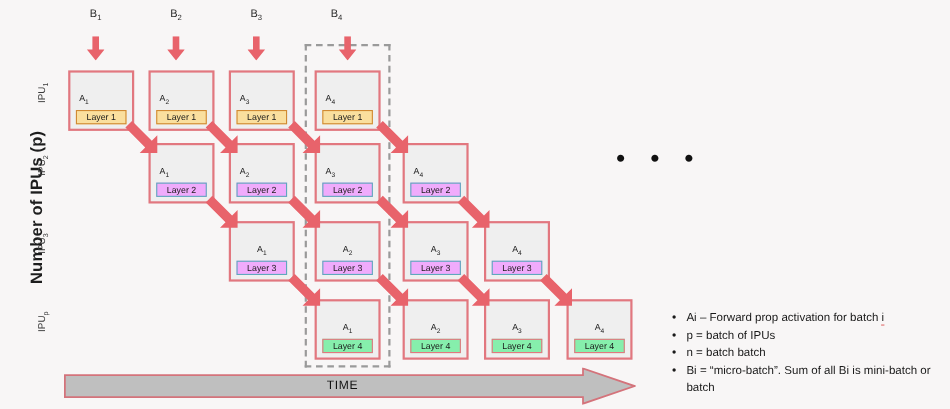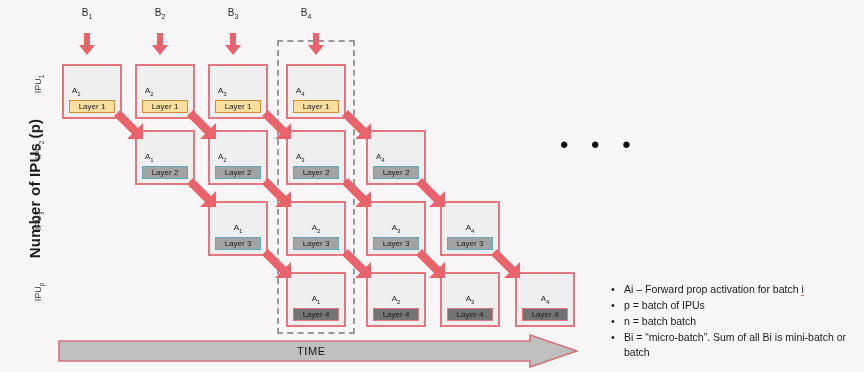--- a/index.html
+++ b/index.html
@@ -55,22 +55,22 @@
   }
   .cell.cen .act{left:0;width:100%;text-align:center;}
   .cell .act sub{font-size:6px;}
   .layer-chip{
     position:absolute;left:5px;right:5px;bottom:4px;
     height:13px;line-height:12px;
     font-size:8px;text-align:center;color:#1a1a1a;
     box-sizing:border-box;border:1px solid #d08a33;
     background:#fadf9e;
   }
-  .layer-chip.blue{background:#a3a3a3;border-color:#5fa8bd;}
-  .layer-chip.pink{background:#737373;border-color:#e2777f;}
+  .layer-chip.blue{background:#f0abfc;border-color:#5fa8bd;}
+  .layer-chip.pink{background:#86efac;border-color:#e2777f;}
 
   
   .diag{position:absolute;width:34px;height:34px;}
 
   
   #dash-box{
     position:absolute;
     border:2px dashed #9a9a9a;
     box-sizing:border-box;
   }

